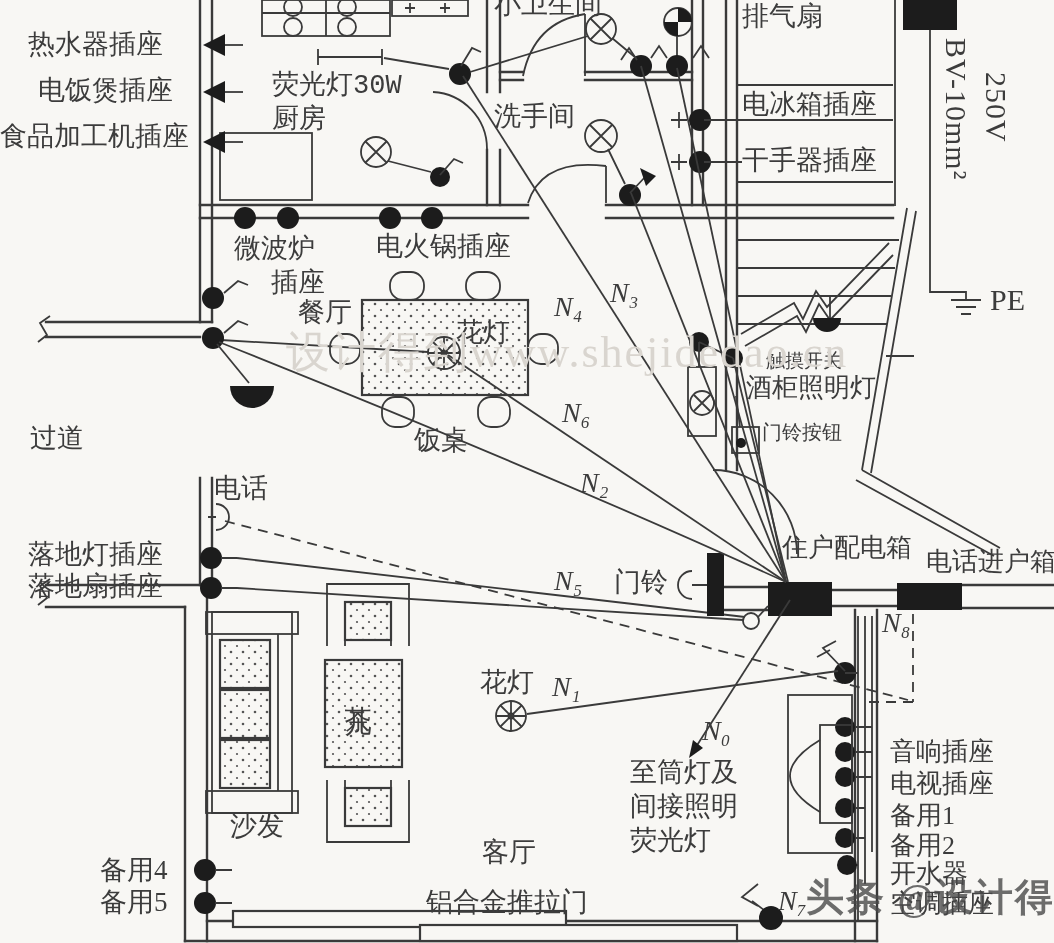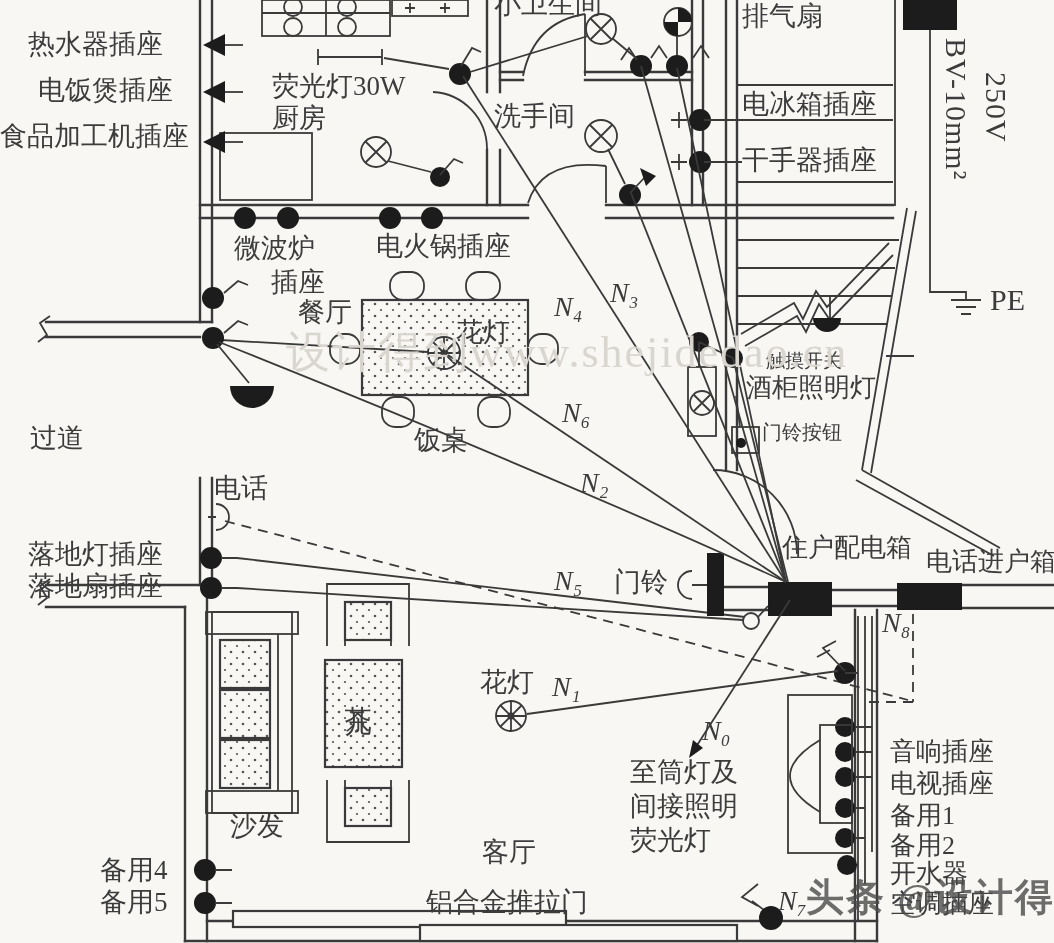--- a/index.html
+++ b/index.html
@@ -261,21 +261,21 @@
 
       <path class="t" d="M758 884 L742 897 L758 906 M752 901 L768 913"></path>
       <circle class="blk" cx="771" cy="918" r="12"></circle>
     </g>
   </svg>
 
   <div id="labels">
       <span class="lbl" style="left: 28px; top: 30px;">热水器插座</span>
       <span class="lbl" style="left: 38px; top: 76px;">电饭煲插座</span>
       <span class="lbl" style="left: 0px; top: 122px;">食品加工机插座</span>
-      <span class="lbl" style="left: 272px; top: 72px;">荧光灯30W</span>
+      <span class="lbl" style="left: 272px; top: 72px; font-family: Liberation Mono, monospace;">荧光灯30W</span>
       <span class="lbl" style="left: 272px; top: 104px;">厨房</span>
       <span class="lbl" style="left: 494px; top: -10px;">小卫生间</span>
       <span class="lbl" style="left: 494px; top: 102px;">洗手间</span>
       <span class="lbl" style="left: 742px; top: 2px;">排气扇</span>
       <span class="lbl" style="left: 742px; top: 90px;">电冰箱插座</span>
       <span class="lbl" style="left: 742px; top: 146px;">干手器插座</span>
       <span class="lbl rot" style="left: 972px; top: 38px; font-size: 30px;">BV-10mm²</span>
       <span class="lbl rot" style="left: 1012px; top: 72px; font-size: 30px;">250V</span>
       <span class="lbl" style="left: 990px; top: 284px; font-size: 30px;">PE</span>
       <span class="lbl" style="left: 234px; top: 234px;">微波炉</span>

